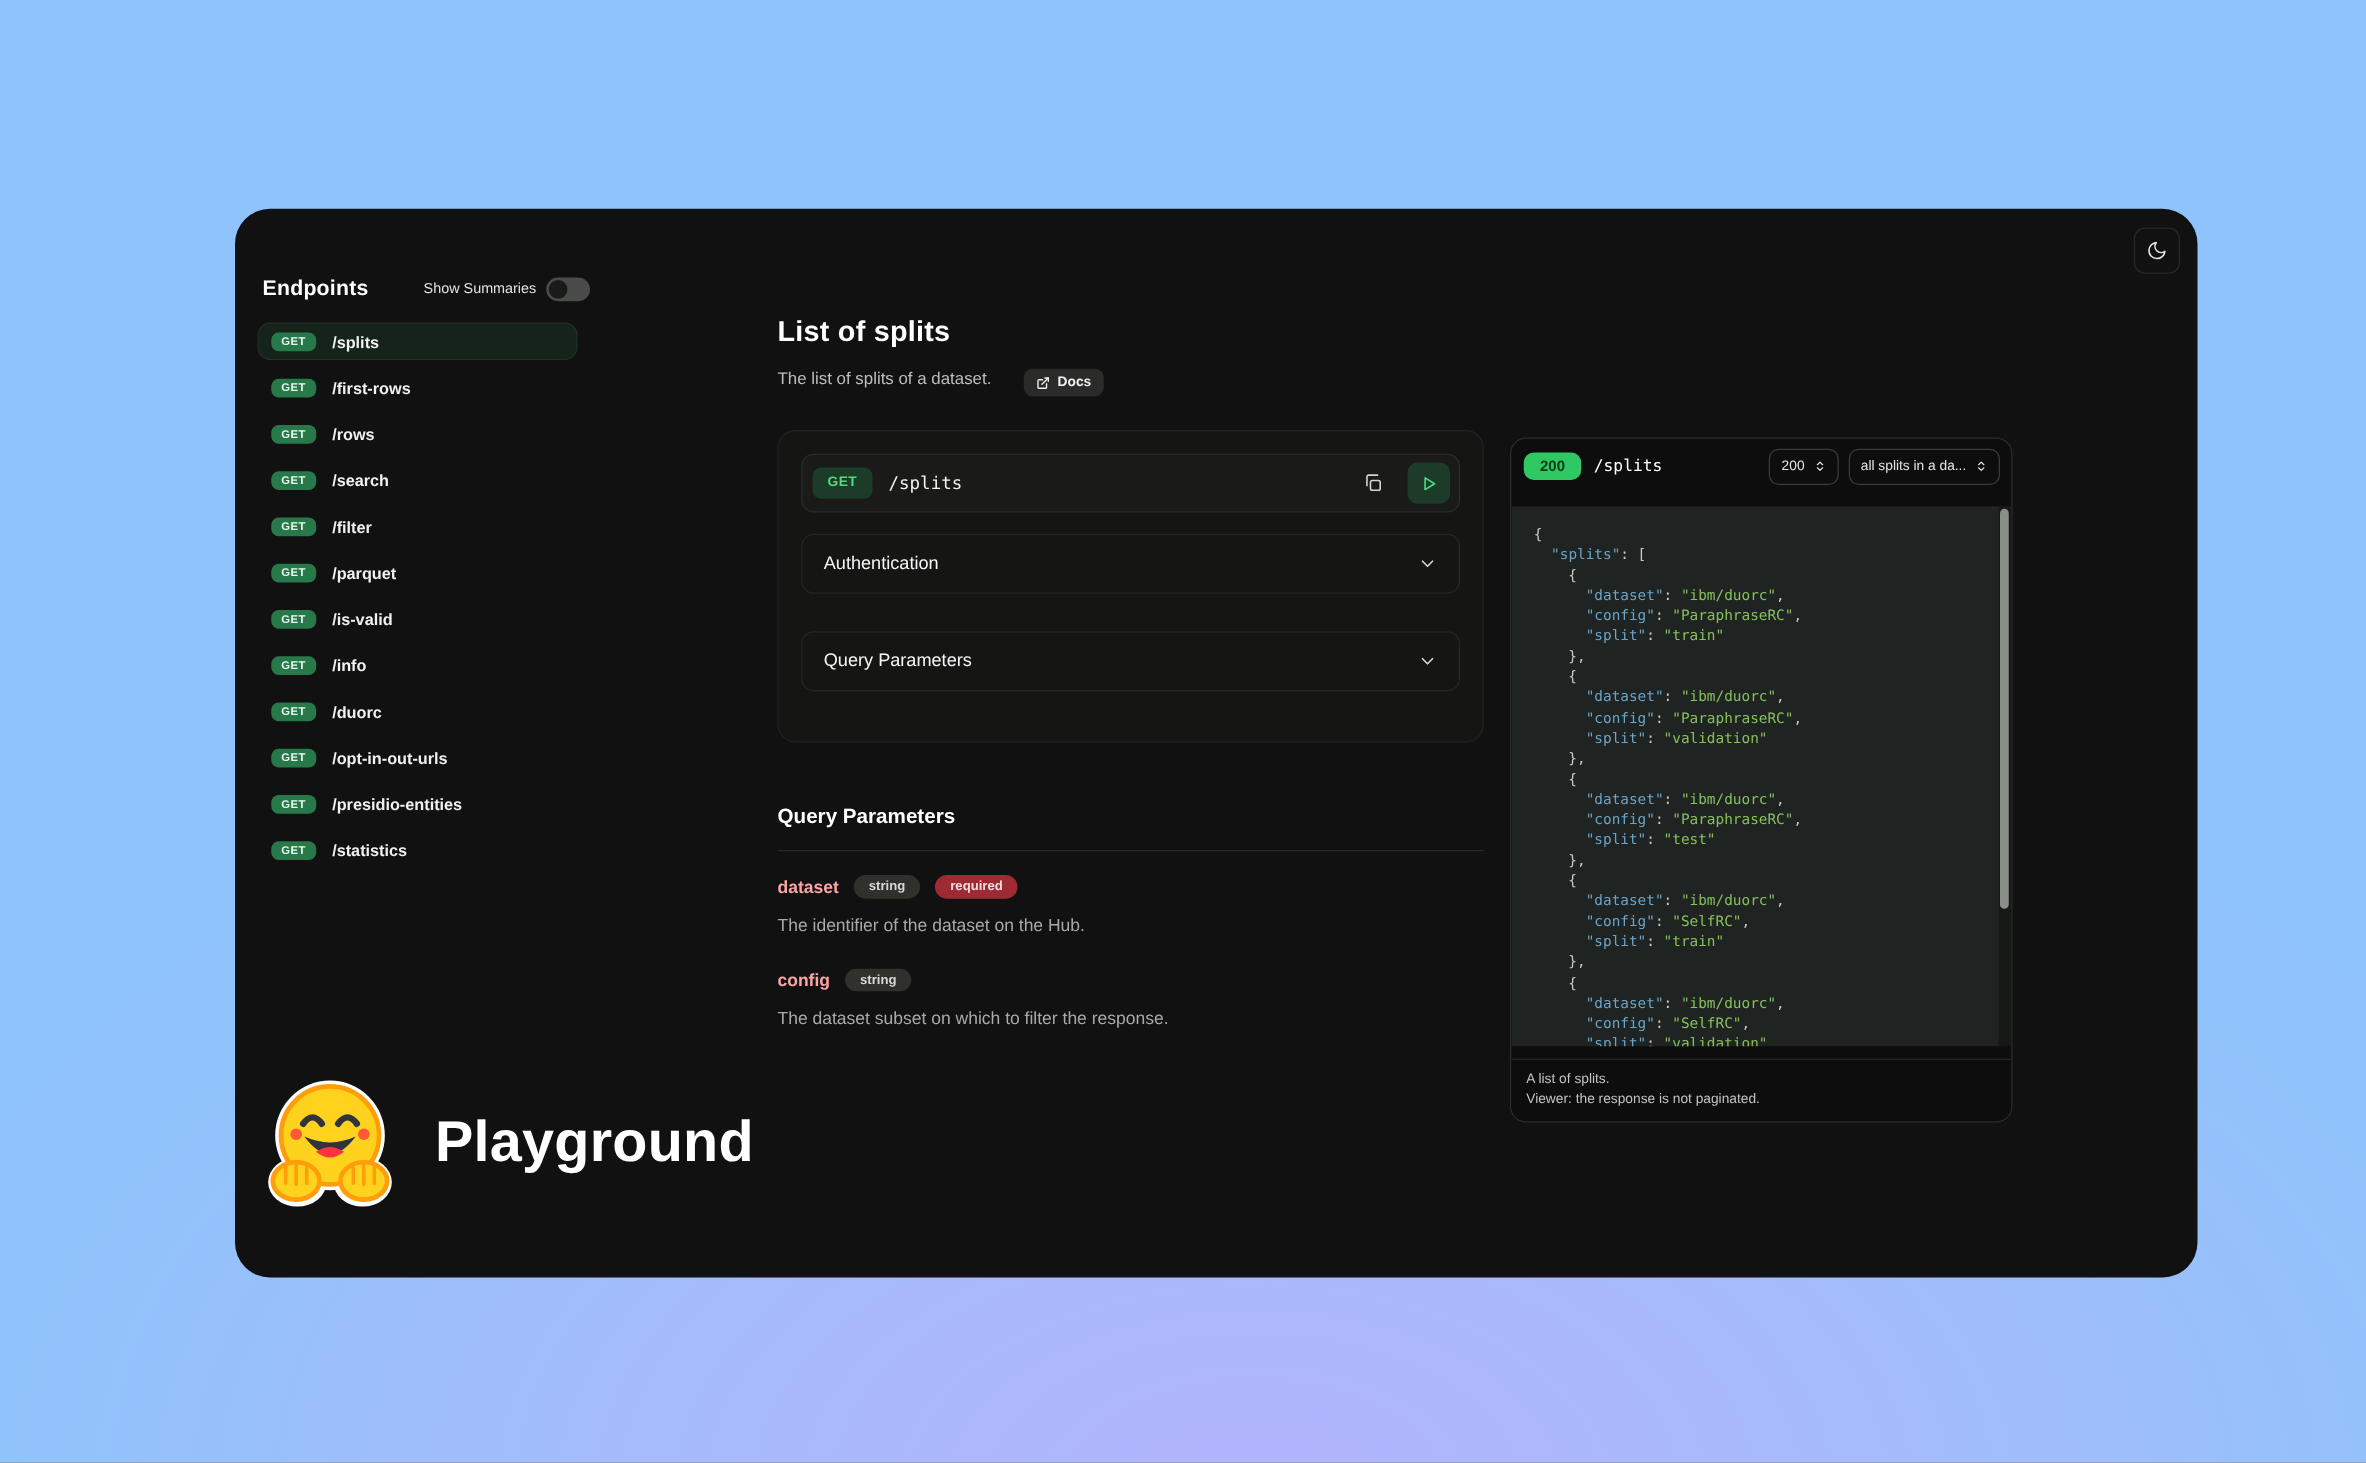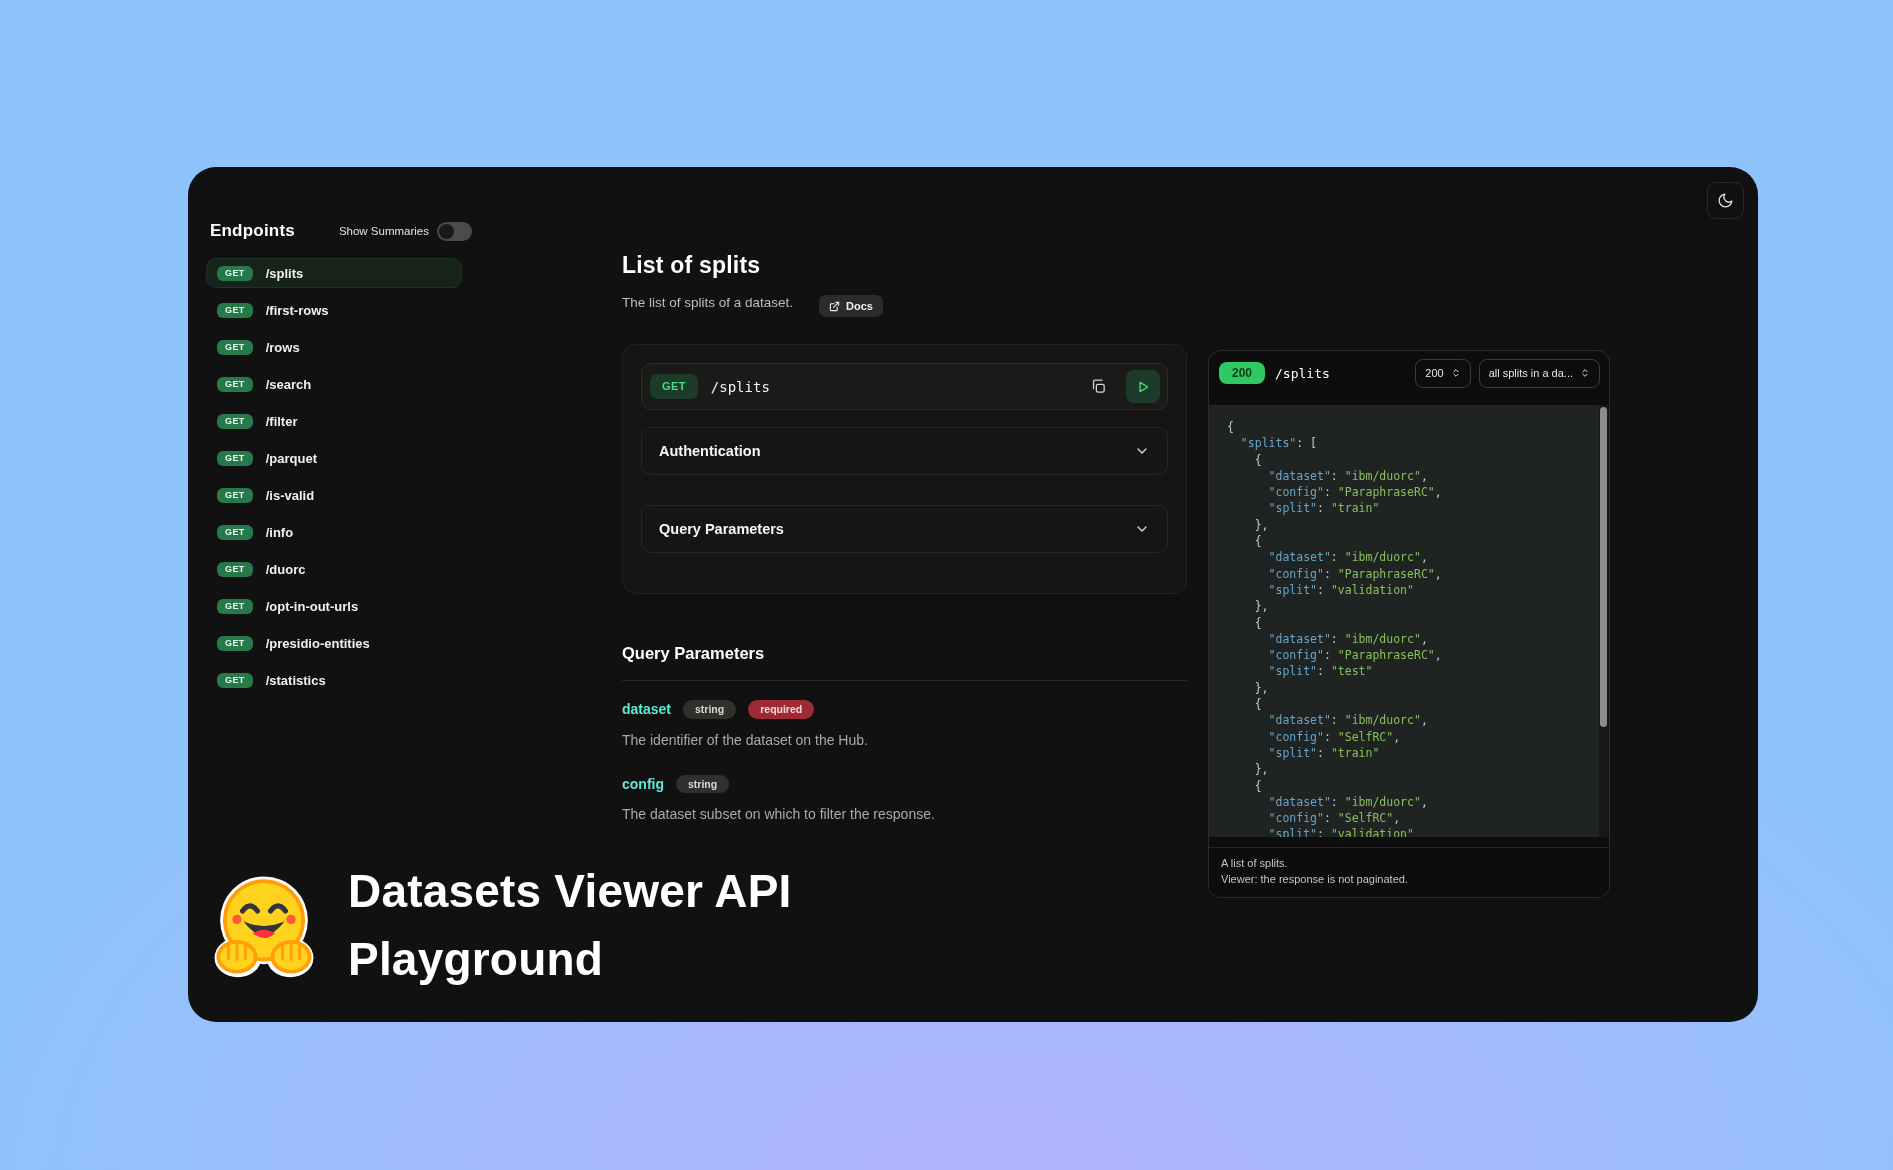--- a/index.html
+++ b/index.html
@@ -52,30 +52,30 @@
   .req-method { background:#1c3b28; color:#4ade80; font-size:11px; font-weight:700;
     letter-spacing:.4px; padding:7px 12px; border-radius:7px; line-height:1; }
   .req-path { font-family:"DejaVu Sans Mono", monospace; font-size:14px; color:#f2f2f2; }
   .copy-btn { margin-left:auto; width:30px; height:30px; display:flex; align-items:center;
     justify-content:center; background:transparent; border:none; color:#d4d4d4; cursor:pointer; }
   .run-btn { width:34px; height:33px; background:#1c3b28; border:none; border-radius:8px;
     display:flex; align-items:center; justify-content:center; color:#4ade80; cursor:pointer; }
   .accordion { margin-top:17px; height:48px; border:1px solid #262725; border-radius:10px;
     display:flex; align-items:center; padding:0 17px; cursor:pointer; }
   .accordion + .accordion { margin-top:30px; }
-  .accordion-label { font-size:14.5px; font-weight:700; color:#f6f6f6; }
+  .accordion-label { font-size:14.5px; font-weight:400; color:#f6f6f6; }
   .accordion .chev { margin-left:auto; color:#d6d6d6; display:flex; }
   
   .qp-section { position:absolute; left:434px; top:477px; width:565px; }
   .qp-heading { font-size:16.5px; font-weight:800; color:#ffffff; }
   .qp-divider { margin-top:17px; border-top:1px solid #282828; }
   .param { margin-top:19px; }
   .param + .param { margin-top:27px; }
   .param-row { display:flex; align-items:center; gap:12px; }
-  .param-name { font-size:14px; font-weight:700; color:#5eead4; }
+  .param-name { font-size:14px; font-weight:700; color:#fca5a5; }
   .badge-type { background:#30312d; color:#d8d8d4; font-size:10.5px; font-weight:700;
     padding:4px 12px; border-radius:999px; line-height:1; }
   .badge-required { background:#9e2b34; color:#f5dada; font-size:10.5px; font-weight:700;
     padding:4px 12px; border-radius:999px; line-height:1; }
   .param-desc { margin-top:13px; font-size:14px; color:#a9a9a9; }
   
   .resp { position:absolute; left:1020px; top:183px; width:402px; height:548px;
     border:1px solid #2b2d2b; border-radius:13px; background:#0c0d0c;
     display:flex; flex-direction:column; overflow:hidden;gap:10px; }
   .resp-header { height:44px; flex:0 0 auto; display:flex; align-items:center;
@@ -304,18 +304,17 @@
         <circle cx="89" cy="54" r="5" fill="#ff323d" opacity="0.75"></circle>
         <path d="M38 56 Q60 86 82 56 Q60 66 38 56 Z" fill="#32343d"></path>
         <path d="M48 69 Q60 79 72 69 Q60 61 48 69 Z" fill="#ff323d"></path>
         <ellipse cx="31" cy="94" rx="20" ry="16" fill="#ffd21e" stroke="#ff9d0b" stroke-width="4"></ellipse>
         <ellipse cx="89" cy="94" rx="20" ry="16" fill="#ffd21e" stroke="#ff9d0b" stroke-width="4"></ellipse>
         <path d="M22 82 v14 M31 80 v17 M40 83 v13" stroke="#ff9d0b" stroke-width="3" stroke-linecap="round"></path>
         <path d="M80 83 v13 M89 80 v17 M98 82 v14" stroke="#ff9d0b" stroke-width="3" stroke-linecap="round"></path>
       </svg>
     </span>
     <div class="brand-text">
-      <div>Datasets Viewer API</div>
       <div>Playground</div>
     </div>
   </div>
 
 </div>
 
 </body></html>

